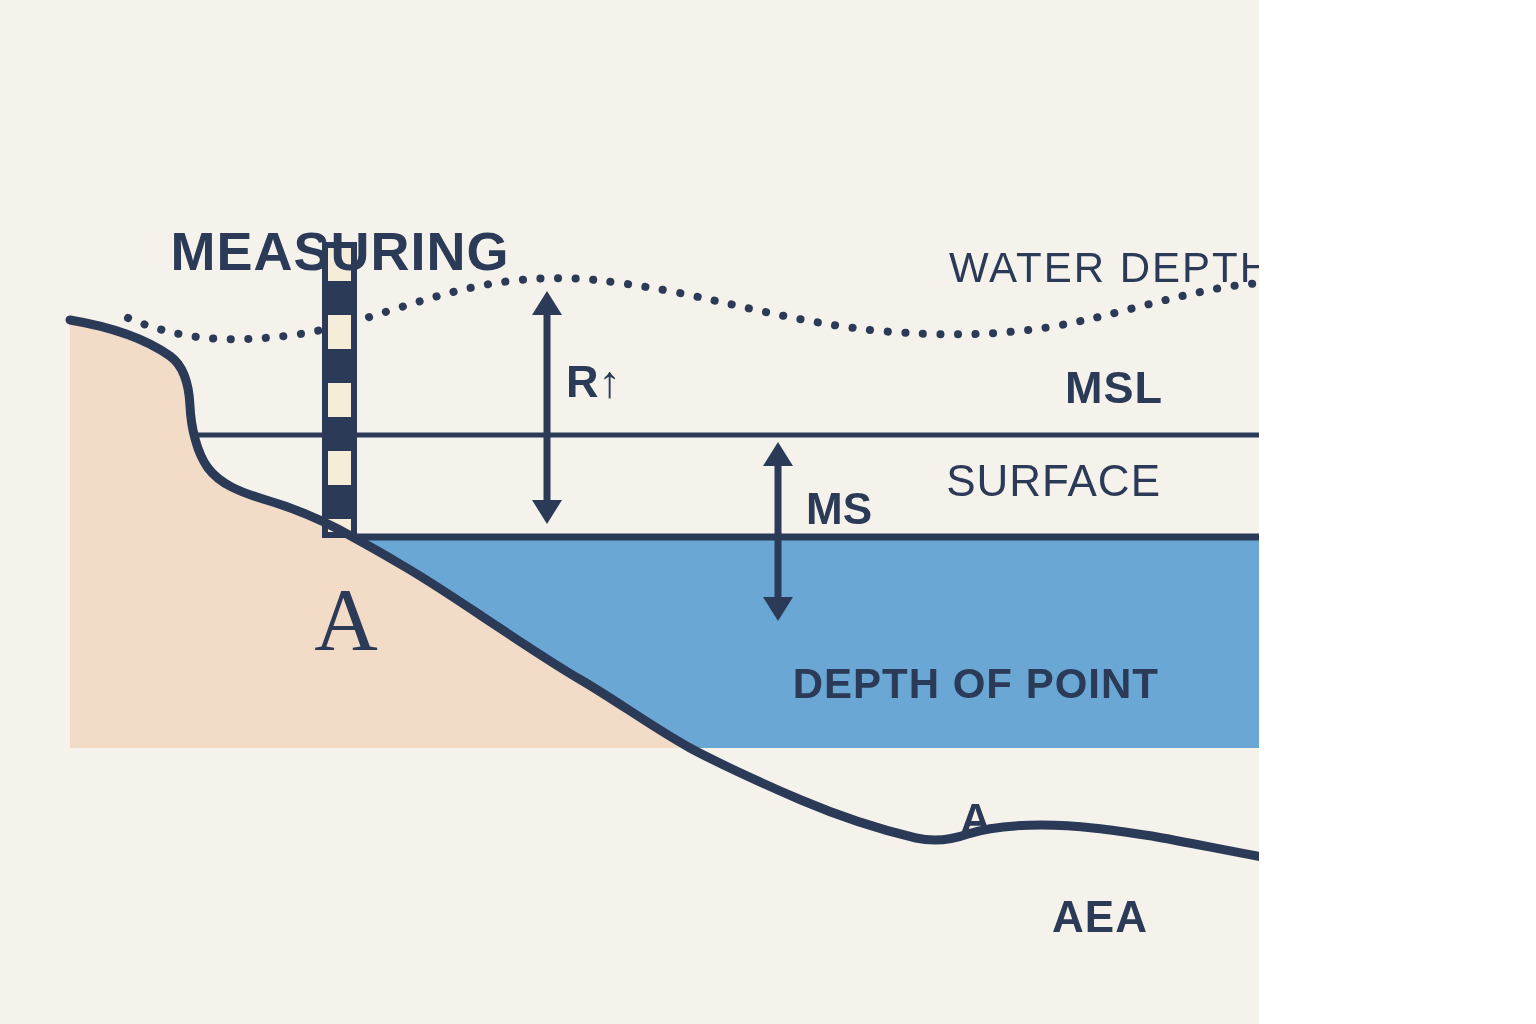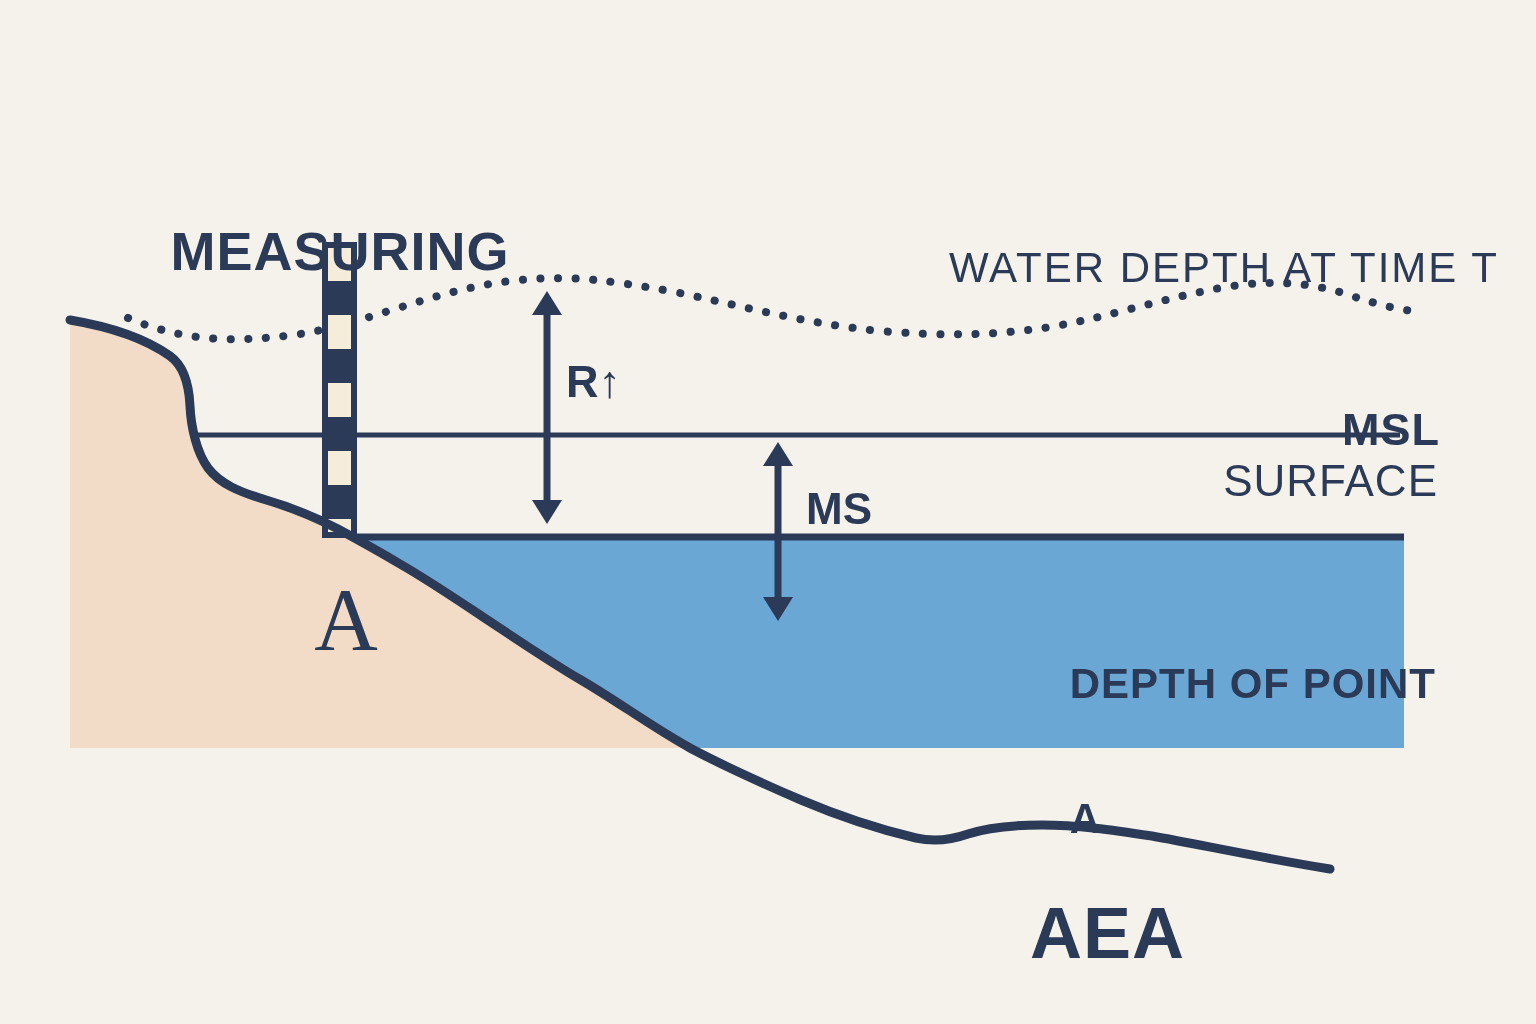--- a/index.html
+++ b/index.html
@@ -1,50 +1,50 @@
 <!DOCTYPE html>
 <html><head>
 <meta charset="utf-8">
 <style>
   html,body{margin:0;padding:0;}
   #stage{
     position:relative;
-    width:1536px;height:1024px;
+    width:1259px;height:1024px;
     background:#f5f2ec;
     overflow:hidden;
     font-family:"Liberation Sans","DejaVu Sans",sans-serif;
     color:#2b3a57;
   }
   #diagram-svg{position:absolute;left:0;top:0;}
   .lbl{position:absolute;white-space:pre;color:#2b3a57;}
   .title{
     left:140px;top:104px;width:400px;
     text-align:center;font-size:54px;font-weight:900;
     line-height:59px;letter-spacing:1px;
   }
   .instant{
     left:949px;top:150px;width:500px;
     text-align:center;font-size:42px;font-weight:500;
     line-height:47px;letter-spacing:2px;
   }
-  .msl{right:96px;top:362px;font-size:45px;font-weight:700;letter-spacing:1px;margin-top:42px;}
+  .msl{right:96px;top:362px;font-size:45px;font-weight:700;letter-spacing:1px;}
   .surface{right:98px;top:456px;font-size:44px;font-weight:400;letter-spacing:1px;}
   .depth{
-    right:100px;top:571px;text-align:left;
+    right:100px;top:571px;text-align:center;
     font-size:42px;font-weight:700;line-height:45px;letter-spacing:1px;
   }
   .rlabel{left:566px;top:356px;font-size:45px;font-weight:600;}
   .mslabel{left:806px;top:484px;font-size:44px;font-weight:700;}
   .point-a{
     left:306px;top:576px;width:80px;text-align:center;
     font-family:"Liberation Serif","DejaVu Serif",serif;
     font-size:88px;font-weight:400;line-height:88px;
   }
   .aea{left:1030px;top:892px;width:140px;text-align:center;
-    font-size:72px;font-weight:800;letter-spacing:1px;}
+    font-size:44px;font-weight:800;letter-spacing:1px;}
 </style>
 </head>
 <body>
 
 <div id="stage">
 
   <svg id="diagram-svg" width="1536" height="1024" viewBox="0 0 1536 1024">
 
     <rect x="345" y="537" width="1059" height="211" fill="#6ba7d5"></rect>
 

